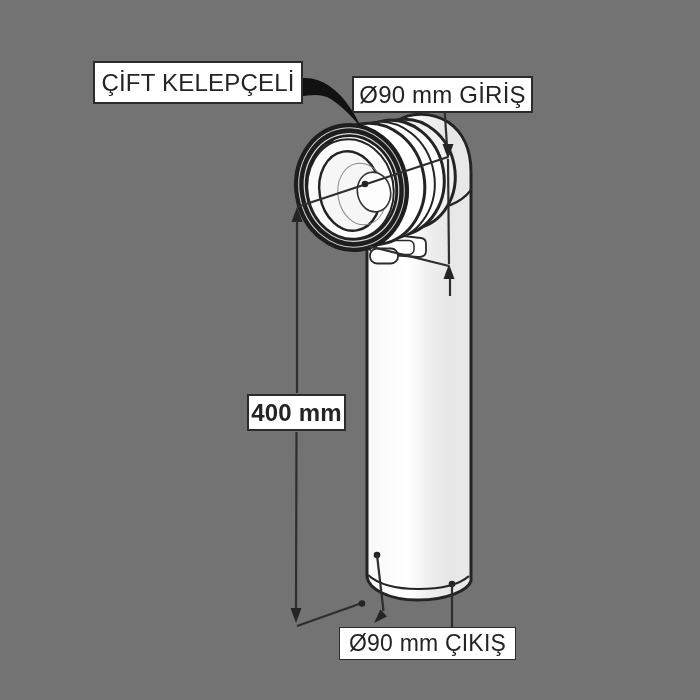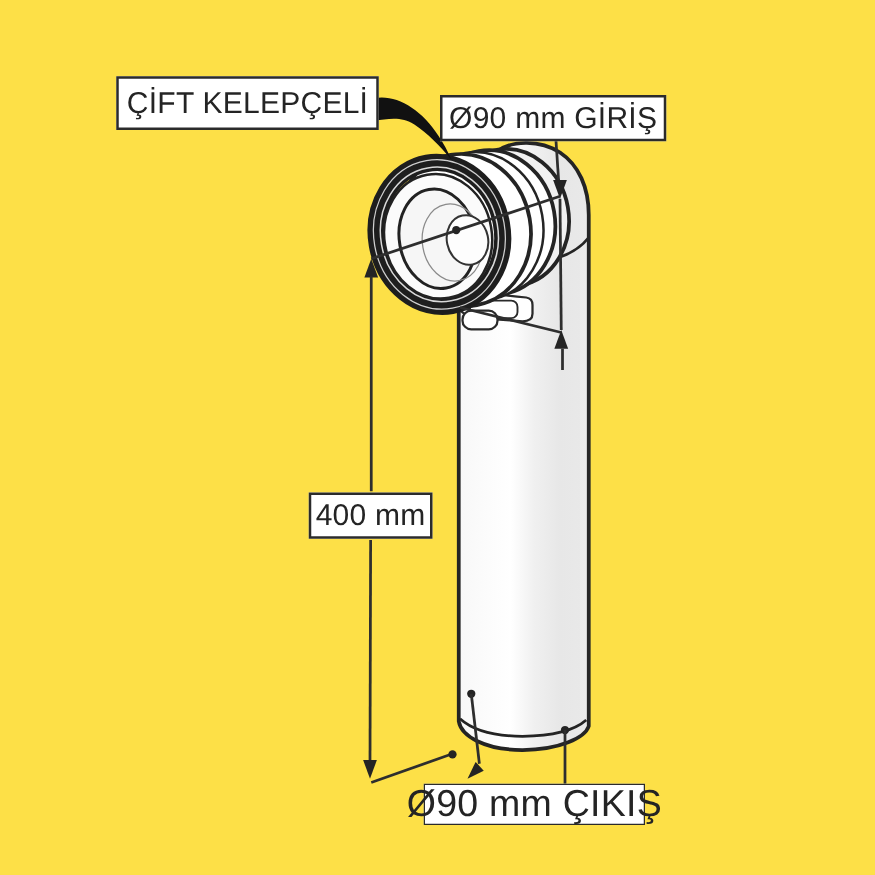--- a/index.html
+++ b/index.html
@@ -1,30 +1,30 @@
 <!DOCTYPE html>
 <html><head>
 <meta charset="utf-8">
 <style>
   html,body{margin:0;padding:0;background:#ffffff;}
   .stage{
-    position:relative;width:700px;height:700px;background:#fde047;overflow:hidden;
+    position:relative;width:700px;height:700px;background:#737373;overflow:hidden;
     font-family:"Liberation Sans", sans-serif;
   }
   .stage svg{position:absolute;left:0;top:0;}
   .label{
     position:absolute;box-sizing:border-box;background:#ffffff;
     border:2.5px solid #2b2b2b;color:#242424;
     display:flex;align-items:center;justify-content:center;
     font-size:24px;line-height:1;white-space:nowrap;letter-spacing:0.2px;
   }
   .label-clamp { left:93px;  top:61px;  width:210px; height:43px; }
   .label-inlet { left:352px; top:48px;  width:181px; height:37px;margin-top:28px; }
-  .label-length{ left:247px; top:394px; width:99px;  height:37px; }
-  .label-outlet{ left:339px; top:627px; width:177px; height:33px; border-width:1.5px; font-size:30px;}
+  .label-length{ left:247px; top:394px; width:99px;  height:37px;font-weight:bold; }
+  .label-outlet{ left:339px; top:627px; width:177px; height:33px; border-width:1.5px; font-size:23px;}
 </style>
 </head>
 <body>
 
 <div class="stage">
 
   <svg width="700" height="700" viewBox="0 0 700 700">
     <defs>
       <linearGradient id="pipeGrad" gradientUnits="userSpaceOnUse" x1="367" y1="0" x2="471" y2="0">
         <stop offset="0" stop-color="#f8f8f8"></stop>

